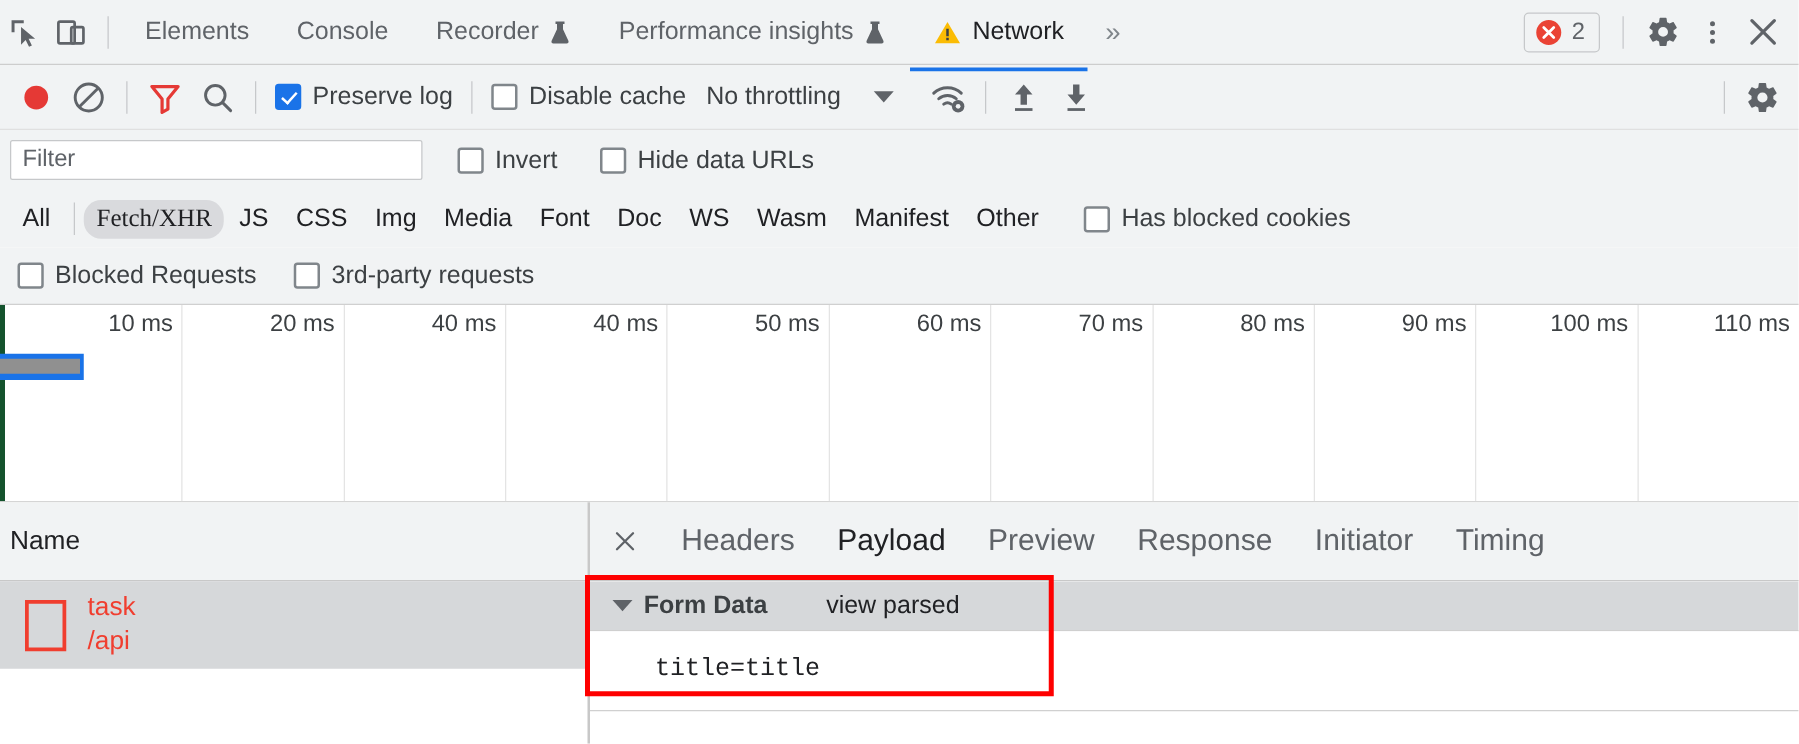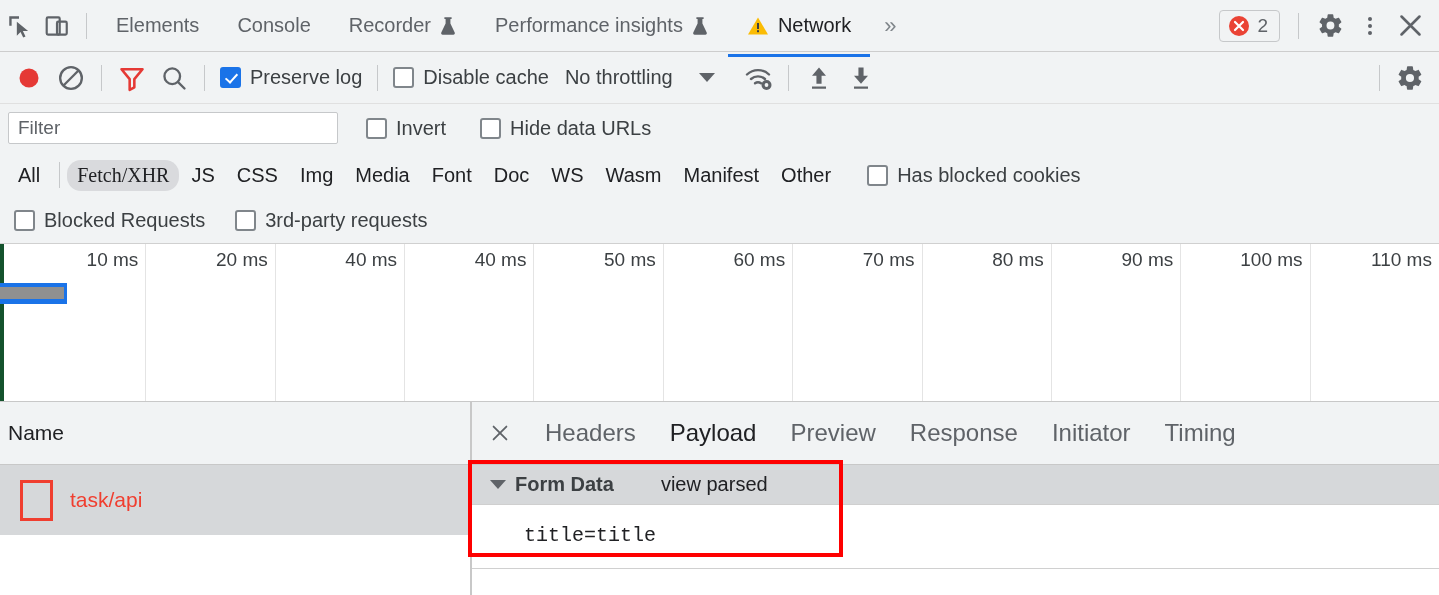--- a/index.html
+++ b/index.html
@@ -339,21 +339,21 @@
   }
   .doc-icon-red {
     width: 33px;
     height: 41px;
     border: 3px solid #f03e2f;
     box-sizing: border-box;
     flex: 0 0 auto;
   }
   .req-texts {
     display: flex;
-    flex-direction: row;
+    flex-direction: column;
     line-height: 1.28;
   }
   .req-name {
     font-size: 21px;
     color: #f03e2f;
   }
   .req-path {
     font-size: 21px;
     color: #f03e2f;
   }

